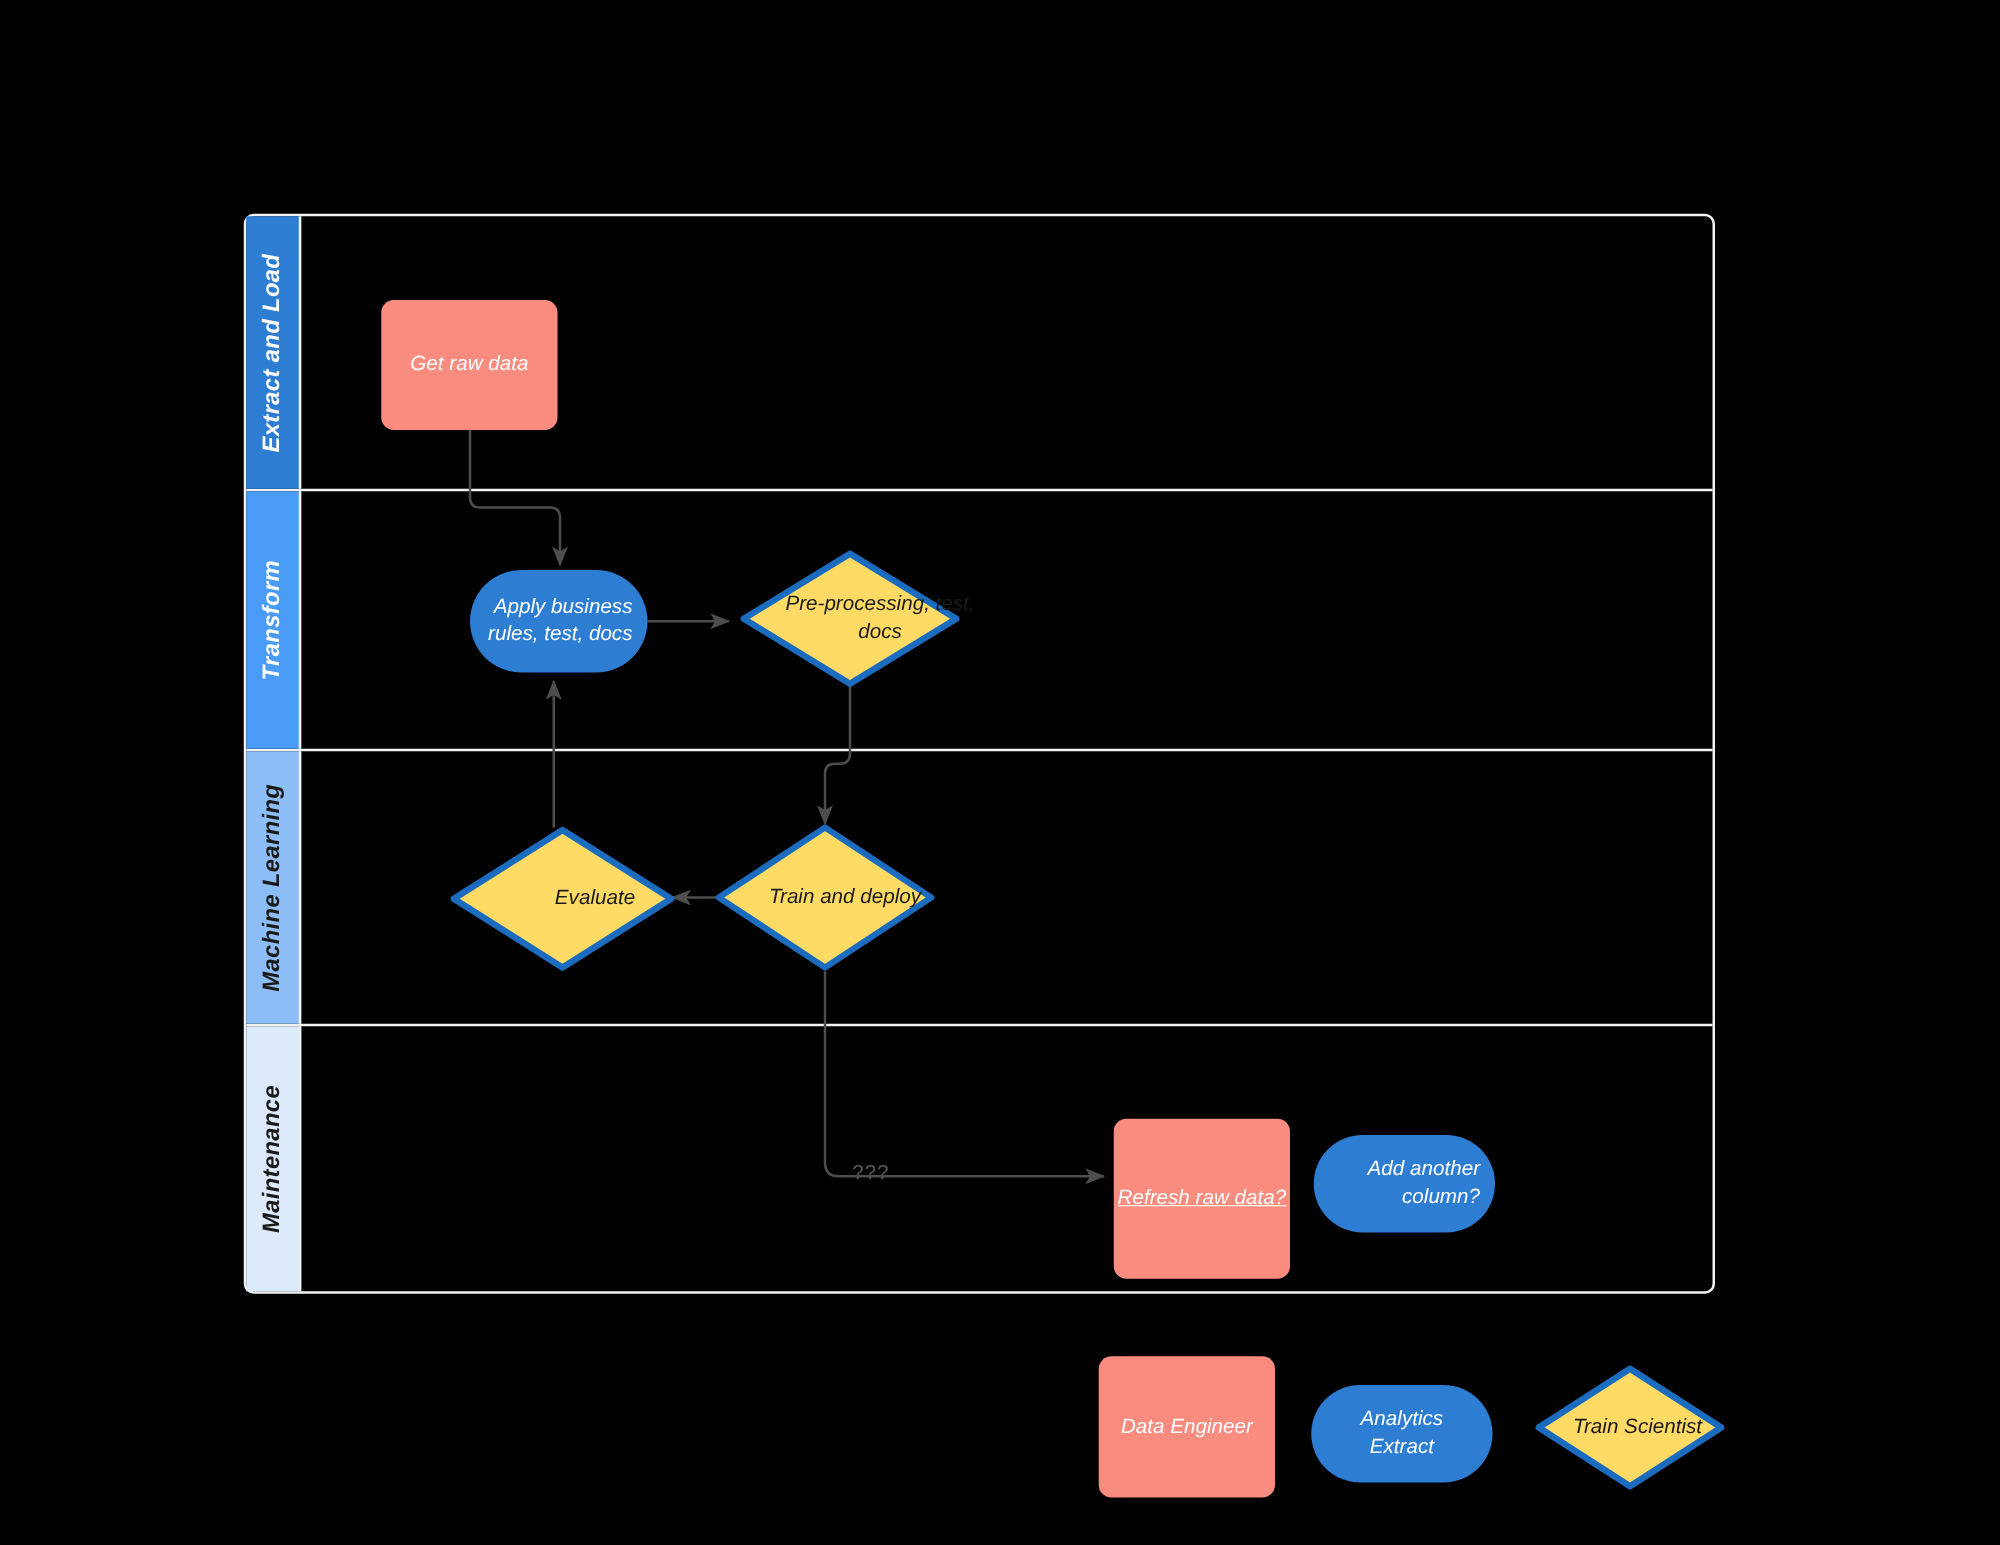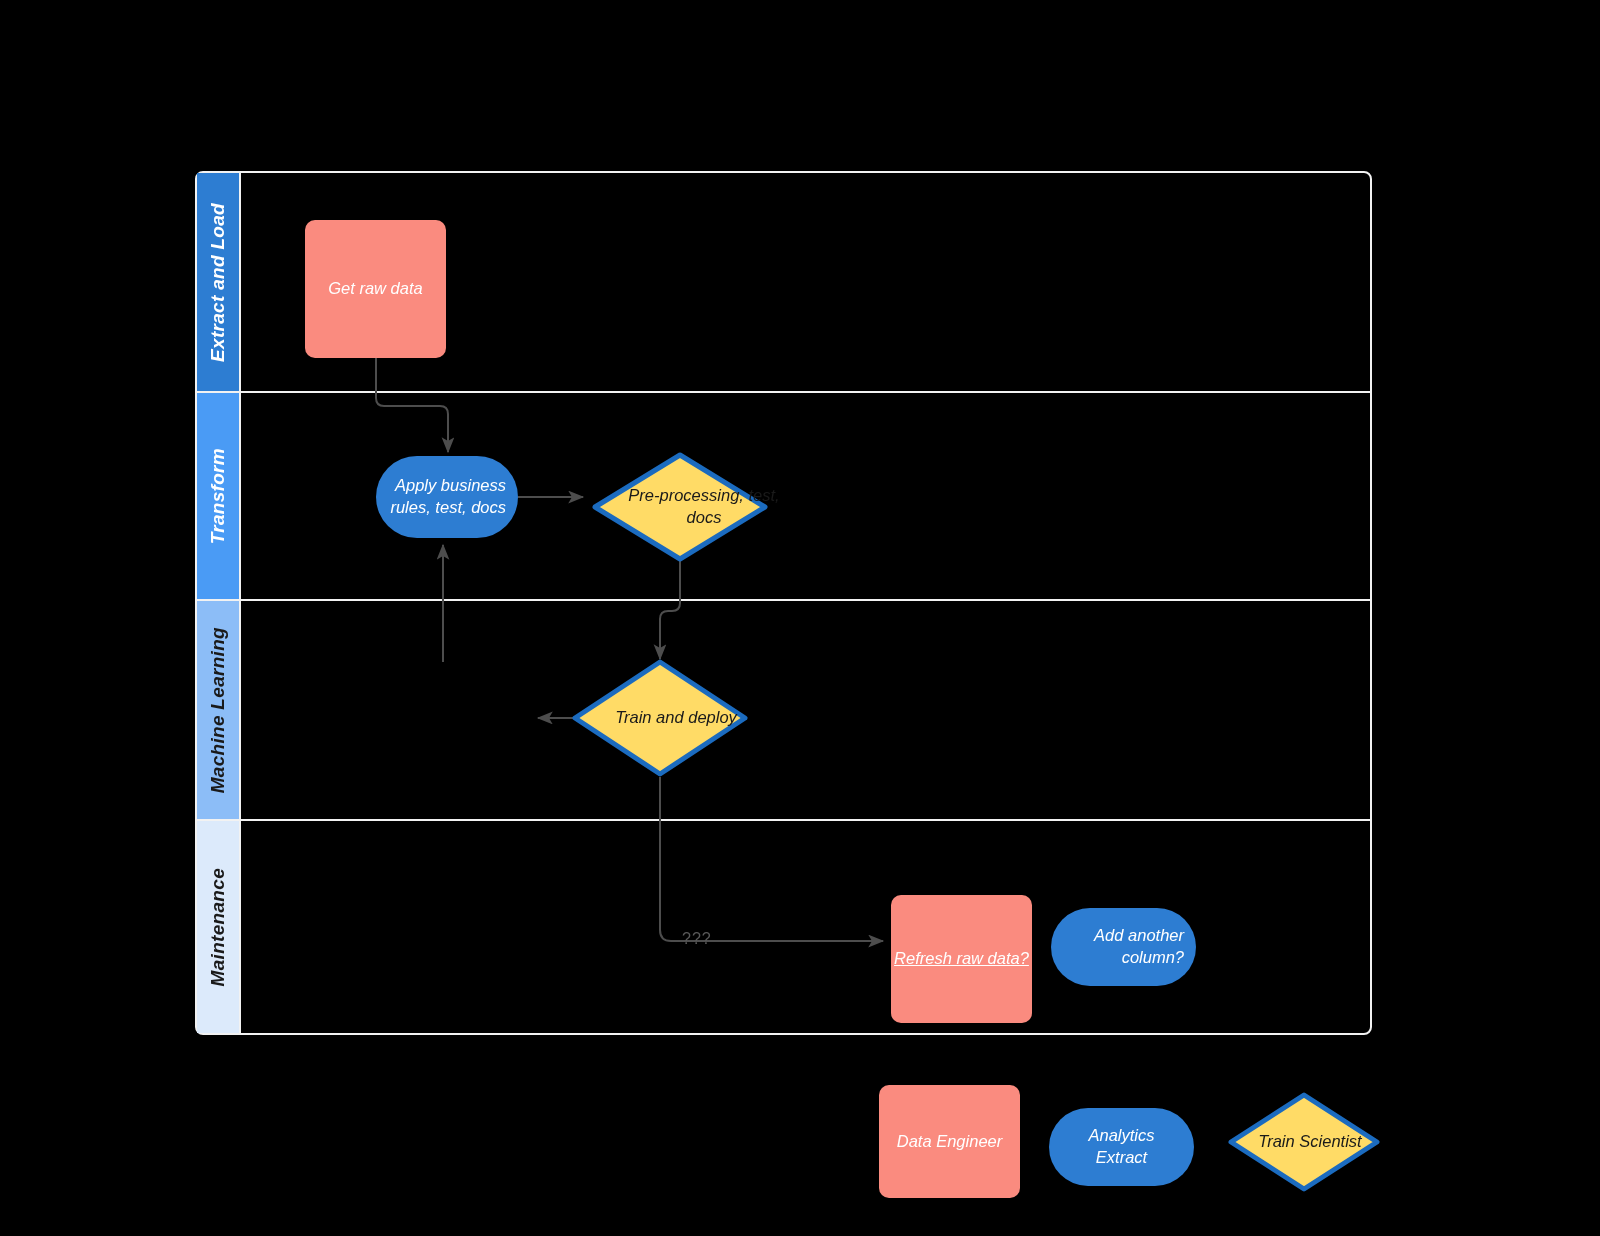--- a/index.html
+++ b/index.html
@@ -199,37 +199,45 @@
 
     <path class="conn" d="M576,718 L538,718" marker-end="url(#arrowhead)"></path>
 
     <path class="conn" d="M443,662 L443,545" marker-end="url(#arrowhead)"></path>
 
     <path class="conn" d="M660,777 L660,930 Q660,941 671,941 L883,941" marker-end="url(#arrowhead)"></path>
   </svg>
 
   <div class="edge-label" style="left:682px; top:930px;">???</div>
 
-  <div class="node shape-rect" style="left:305px; top:220px; width:141px; height:138px;">
+  <div class="node shape-rect" style="left:305px; top:240px; width:141px; height:104px;">
     <span>Get raw data</span>
   </div>
 
   <div class="node shape-round" style="left:376px; top:456px; width:142px; height:82px; padding:0 12px;text-align:right;">
     <span>Apply business rules, test, docs</span>
   </div>
 
-  <div class="diamond-wrap" style="left:592px; top:452px; width:176px; height:110px;">
+  <div class="diamond-wrap" style="left:592px; top:440px; width:176px; height:110px;">
     <svg viewBox="0 0 176 110" preserveAspectRatio="none">
       <polygon points="88,3 173,55 88,107 3,55" fill="#FFDB66" stroke="#1B6BBF" stroke-width="5" stroke-linejoin="round"></polygon>
     </svg>
     <div class="diamond-label" style="padding:0 24px;">
       <span>Pre-processing, test, docs</span>
     </div>
   </div>
 
+  <div class="diamond-wrap" style="left:360px; top:661px; width:180px; height:116px;">
+    <svg viewBox="0 0 180 116" preserveAspectRatio="none">
+      <polygon points="90,3 177,58 90,113 3,58" fill="#FFDB66" stroke="#1B6BBF" stroke-width="5" stroke-linejoin="round"></polygon>
+    </svg>
+    <div class="diamond-label" style="padding:0 26px;">
+      <span>Evaluate</span>
+    </div>
+  </div>
 
   <div class="diamond-wrap" style="left:572px; top:659px; width:176px; height:118px;">
     <svg viewBox="0 0 176 118" preserveAspectRatio="none">
       <polygon points="88,3 173,59 88,115 3,59" fill="#FFDB66" stroke="#1B6BBF" stroke-width="5" stroke-linejoin="round"></polygon>
     </svg>
     <div class="diamond-label" style="padding:0 16px;">
       <span>Train and deploy</span>
     </div>
   </div>
 

